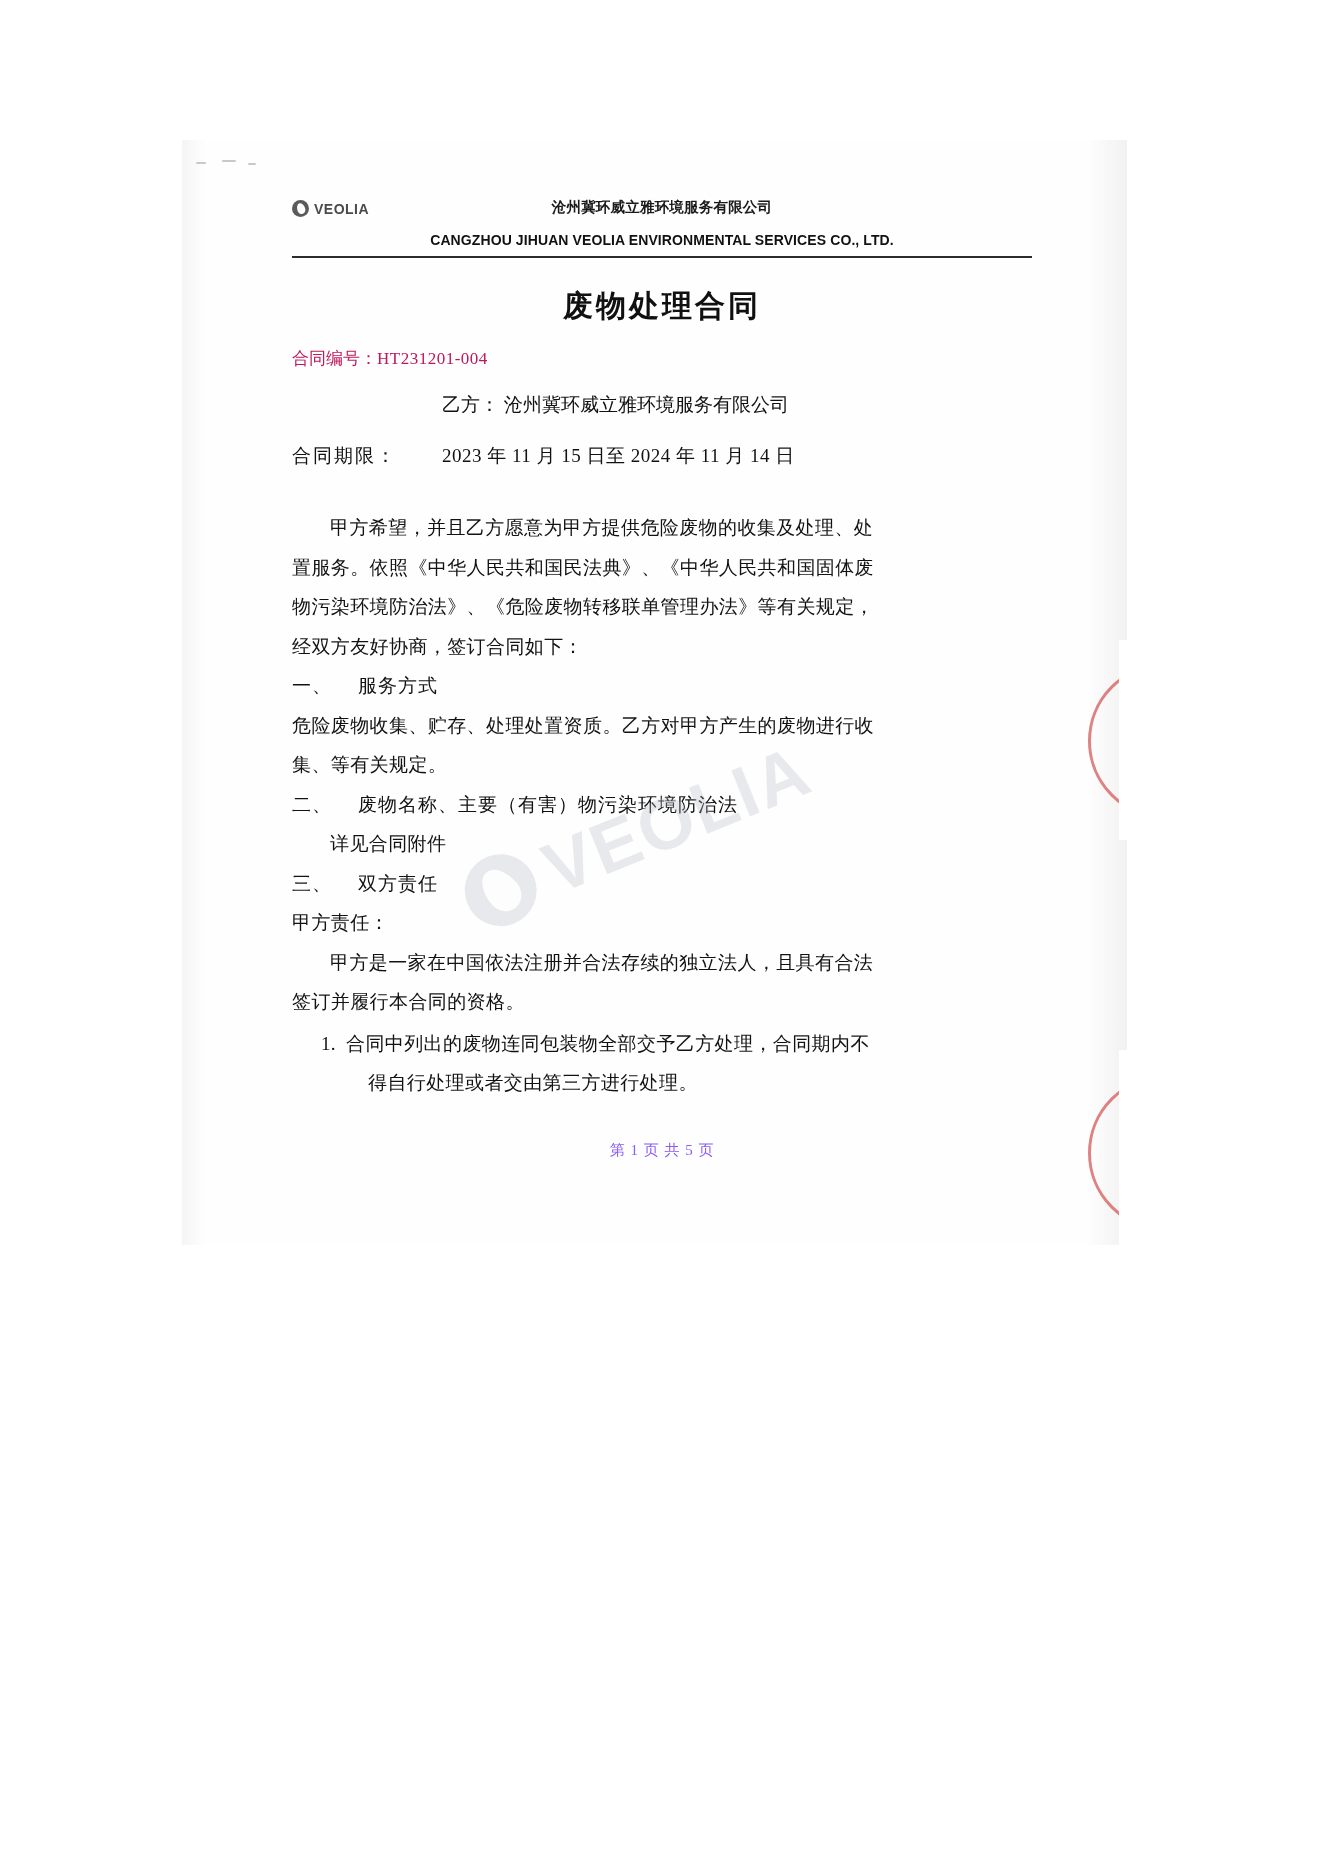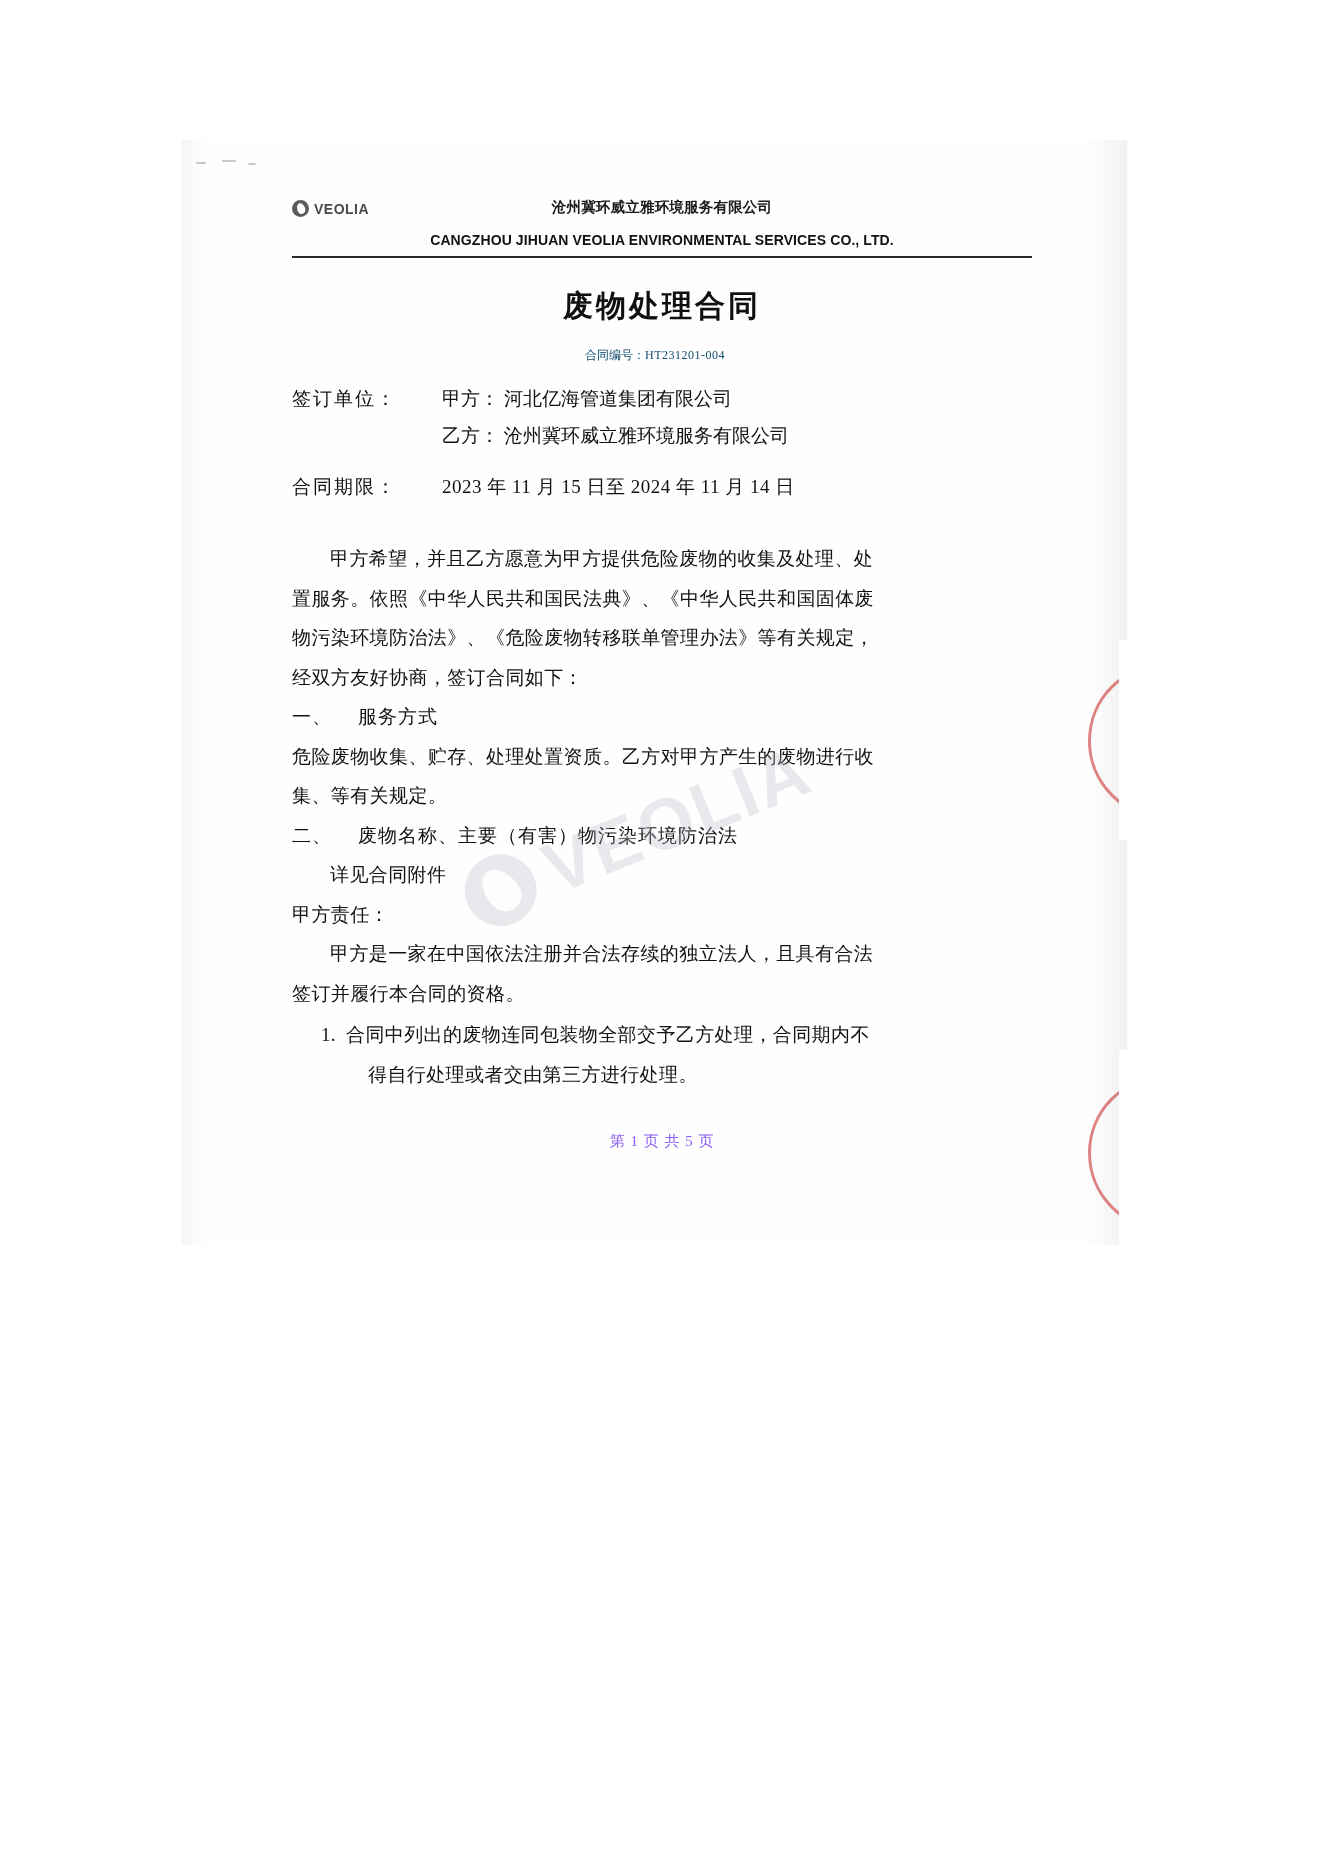--- a/index.html
+++ b/index.html
@@ -134,24 +134,24 @@
     font-family: "Liberation Serif", serif;
     font-weight: bold;
     font-size: 30px;
     letter-spacing: 3px;
     color: #101010;
     margin-top: 10px;
   }
 
   .contract-no {
     margin-top: 20px;
-    text-align: center;
+    text-align: left;
     padding-right: 14px;
-    font-size: 12px;
-    color: #0c4a6e;
+    font-size: 17px;
+    color: #be185d;
   }
   .contract-no .num {
     font-family: "Liberation Serif", serif;
     letter-spacing: 0.5px;
   }
 
   .party-block {
     margin-top: 16px;
     font-size: 19px;
     color: #111;
@@ -343,24 +343,20 @@
     </div>
 
     <div class="doc-title">废物处理合同</div>
 
     <div class="contract-no">
       <span>合同编号：</span><span class="num">HT231201-004</span>
     </div>
 
     <div class="party-block">
       <div class="party-row">
-        <span class="party-label">签订单位：</span>
-        <span class="party-value"><span class="party-sub">甲方：</span><span>河北亿海管道集团有限公司</span></span>
-      </div>
-      <div class="party-row">
         <span class="party-label"></span>
         <span class="party-value"><span class="party-sub">乙方：</span><span>沧州冀环威立雅环境服务有限公司</span></span>
       </div>
       <div class="term-row">
         <span class="term-label">合同期限：</span><span>2023 年 11 月 15 日至 2024 年 11 月 14 日</span>
       </div>
     </div>
 
     <div class="body-text">
 
@@ -373,20 +369,23 @@
         <span class="cn-num">一、</span><span>服务方式</span>
       </div>
       <div>危险废物收集、贮存、处理处置资质。乙方对甲方产生的废物进行收</div>
       <div>集、等有关规定。</div>
 
       <div class="clause-head">
         <span class="cn-num">二、</span><span>废物名称、主要（有害）物污染环境防治法</span>
       </div>
       <div class="sub-indent">详见合同附件</div>
 
+      <div class="clause-head">
+        <span class="cn-num">三、</span><span>双方责任</span>
+      </div>
 
       <div>甲方责任：</div>
       <div class="sub-indent">甲方是一家在中国依法注册并合法存续的独立法人，且具有合法</div>
       <div>签订并履行本合同的资格。</div>
 
       <div class="list-item">
         <div class="list-marker">1.</div>
         <div class="list-body">
           <span>合同中列出的废物连同包装物全部交予乙方处理，合同期内不</span>
           <span class="cont">得自行处理或者交由第三方进行处理。</span>

